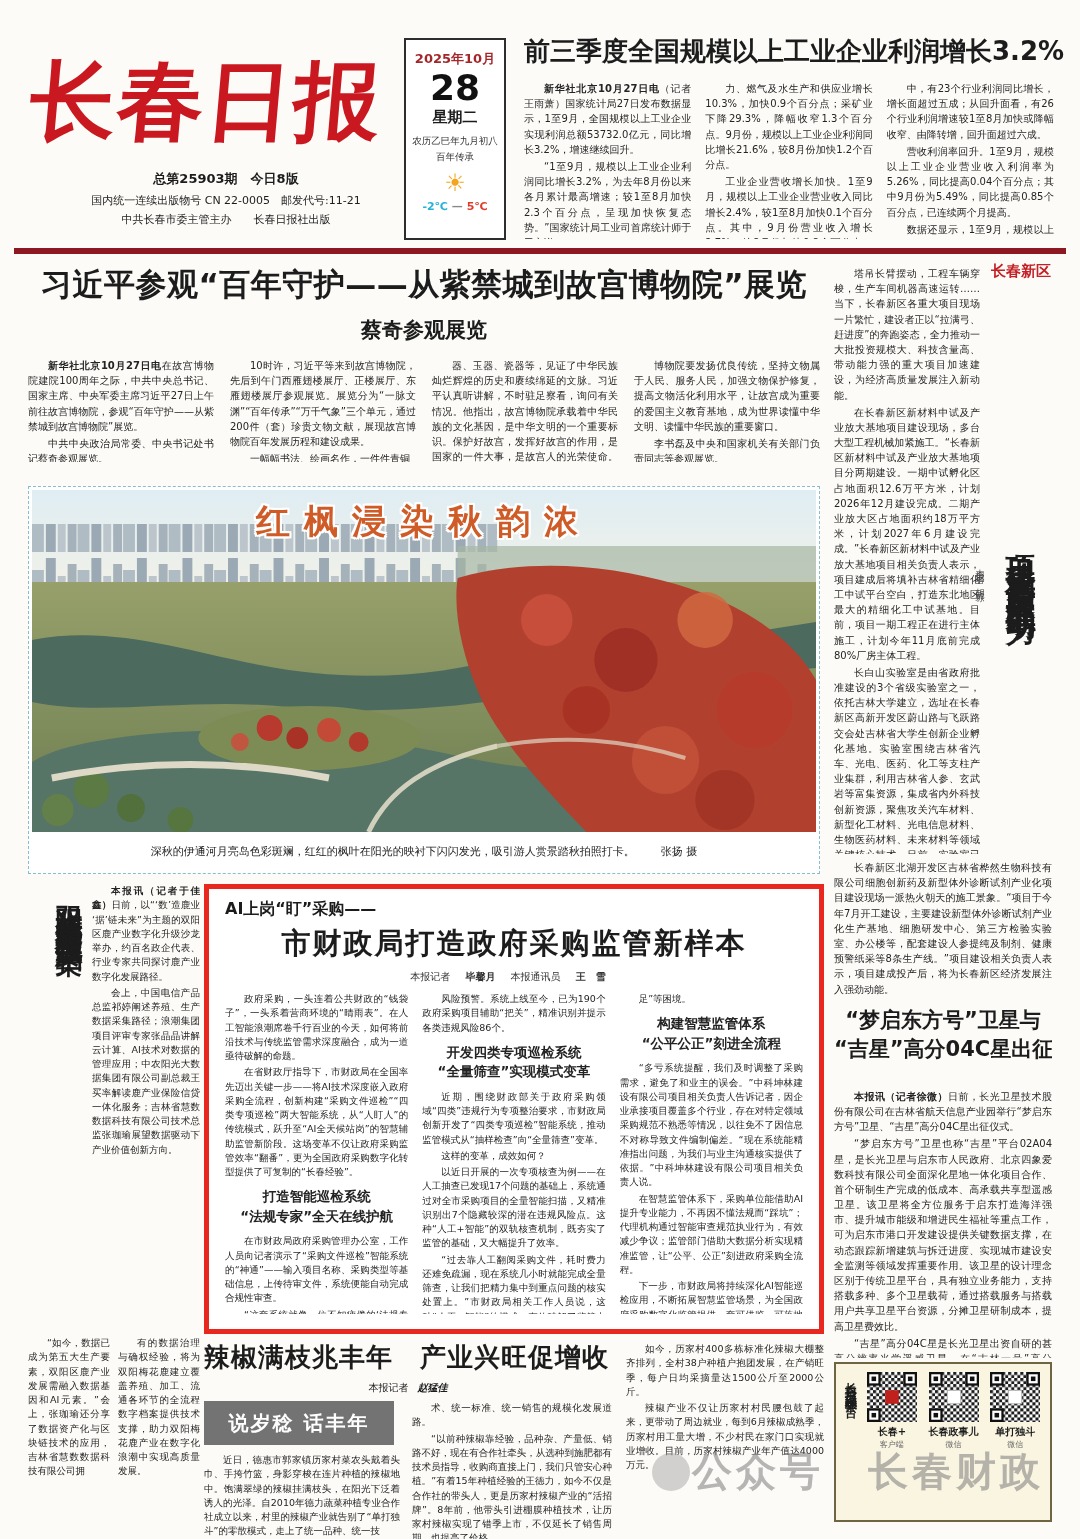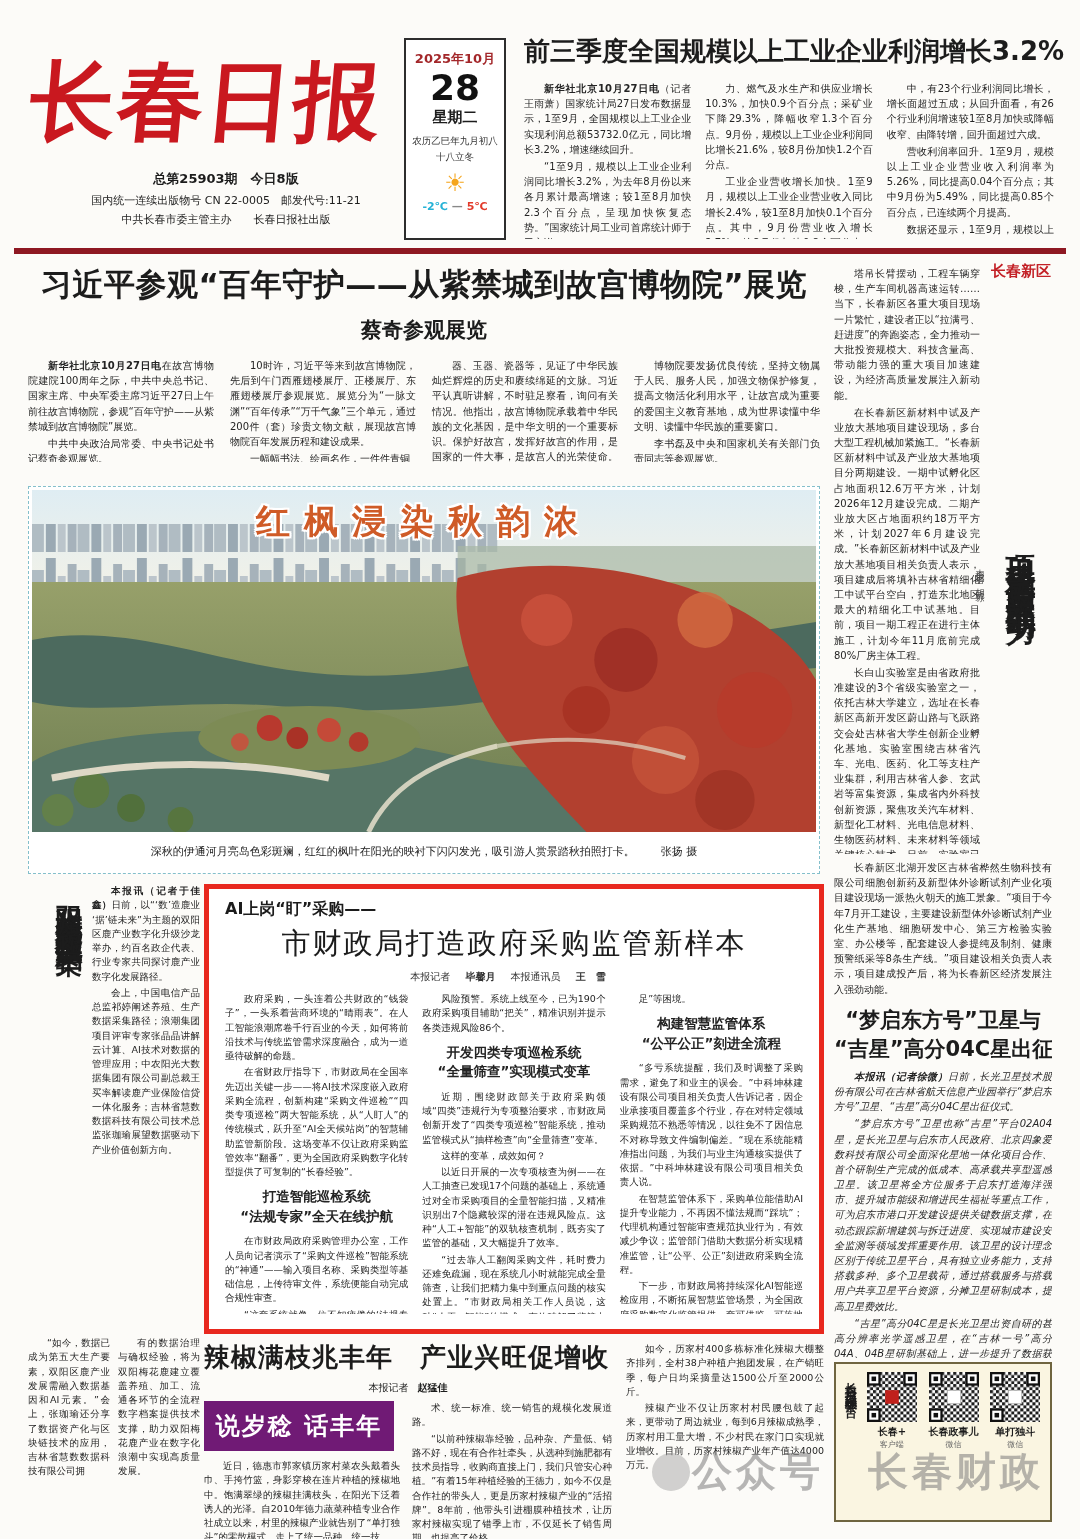--- a/index.html
+++ b/index.html
@@ -54,53 +54,53 @@
   .deer-row{display:flex;gap:8px;height:444px;overflow:hidden;}
   .deer-vtitle{writing-mode:vertical-rl;font-size:27px;font-weight:900;line-height:1.1;letter-spacing:3px;
       width:56px;height:440px;}
   .deer-text{flex:1;overflow:hidden;}
   .deer-cont{margin-top:8px;height:192px;column-count:2;column-gap:8px;overflow:hidden;}
 
   
   .proc{left:204px;top:884px;width:620px;height:450px;border:5px solid #e8281e;background:#fff;
       box-sizing:border-box;padding:10px 16px;overflow:hidden;}
   .proc-kicker{font-size:16px;font-weight:bold;}
-  .proc-headline{font-size:29px;font-weight:400;text-align:center;margin:4px 0 6px 0;letter-spacing:2px;white-space:nowrap;}
+  .proc-headline{font-size:29px;font-weight:700;text-align:center;margin:4px 0 6px 0;letter-spacing:2px;white-space:nowrap;}
   .proc-byline{font-size:10px;text-align:center;color:#333;margin-bottom:8px;}
   .proc-byline b{font-weight:bold;margin:0 12px;}
   .proc-cols{display:flex;gap:14px;height:322px;overflow:hidden;}
   .proc-cols .col{flex:1;}
   .subhead{font-size:13.5px;font-weight:900;text-align:center;line-height:1.45;margin:8px 0;text-indent:0;}
 
   
   .pepper{left:204px;top:1340px;width:620px;height:199px;overflow:hidden;display:flex;gap:14px;}
   .pepper-left{width:408px;flex:none;}
   .pepper-headline{font-size:26px;font-weight:900;white-space:nowrap;letter-spacing:1px;}
   .pepper-byline{font-size:10px;text-align:center;margin:6px 0;}
-  .pepper-byline b{margin-left:6px;}
+  .pepper-byline b{margin-left:6px;font-style:italic;}
   .pepper-cols{display:flex;gap:12px;}
   .pepper-col1{width:196px;flex:none;}
   .pepper-col2{flex:1;}
-  .pepper-tag{background:#701a75;color:#fff;font-size:24px;font-weight:900;letter-spacing:2px;
+  .pepper-tag{background:#737373;color:#fff;font-size:20px;font-weight:900;letter-spacing:2px;
       text-align:center;width:190px;padding:7px 0;margin-bottom:8px;}
   .pepper-right{flex:1;padding-top:2px;}
 
   
   .sidebar{left:834px;top:262px;width:218px;height:1270px;}
   .na{position:absolute;top:0;left:0;width:218px;height:740px;}
   .na-body{position:absolute;left:0;top:4px;width:146px;height:588px;overflow:hidden;}
   .na-head{position:absolute;right:0;top:0;width:62px;text-align:center;}
   .na-kicker{color:#c32127;font-size:15px;font-weight:900;white-space:nowrap;letter-spacing:0;}
   .na-vtitle{writing-mode:vertical-rl;font-size:30px;font-weight:900;line-height:1.05;letter-spacing:4px;
       height:548px;margin:8px auto 0 auto;}
   .na-byline{position:absolute;right:66px;top:300px;writing-mode:vertical-rl;font-size:9px;color:#444;letter-spacing:2px;}
   .na-wide{position:absolute;left:0;top:598px;width:218px;height:140px;overflow:hidden;}
   .sat{position:absolute;left:0;top:744px;width:218px;height:352px;overflow:hidden;}
   .sat-headline{font-size:21px;font-weight:900;text-align:center;line-height:1.4;white-space:nowrap;}
-  .sat-body{margin-top:4px;height:290px;overflow:hidden;font-style:italic;}
+  .sat-body{margin-top:24px;height:290px;overflow:hidden;}
   .media-box{position:absolute;left:0;top:1100px;width:218px;height:160px;border:2px solid #6f6540;
       background:#faf5e1;box-sizing:border-box;padding:8px 6px;display:flex;gap:4px;}
   .mb-label{writing-mode:vertical-rl;font-size:12px;font-weight:bold;letter-spacing:3px;height:140px;flex:none;}
   .mb-qr{flex:1;text-align:center;}
   .mb-qr svg{width:50px;height:50px;display:block;margin:0 auto;}
   .mb-name{font-size:10px;font-weight:bold;margin-top:3px;}
   .mb-sub{font-size:8px;color:#666;}
 
   
   .watermark{left:652px;top:1444px;width:420px;display:flex;align-items:center;gap:2px;
@@ -119,21 +119,21 @@
     <div class="issue-line1">总第25903期　今日8版</div>
     <div class="issue-line2">国内统一连续出版物号 CN 22-0005　邮发代号:11-21</div>
     <div class="issue-line2">中共长春市委主管主办　　长春日报社出版</div>
   </div>
 
   <div class="abs date-box">
     <div class="db-ym">2025年10月</div>
     <div class="db-day">28</div>
     <div class="db-week">星期二</div>
     <div class="db-lunar">农历乙巳年九月初八</div>
-    <div class="db-term">十八立冬</div>
+    <div class="db-term">百年传承</div>
     <div class="db-sun">☀</div>
     <div class="db-temps">
       <span class="t-low">-2℃</span>
       <span class="t-sep">—</span>
       <span class="t-high">5℃</span>
     </div>
   </div>
 
   <div class="abs top-story">
     <div class="top-headline">前三季度全国规模以上工业企业利润增长3.2%</div>

